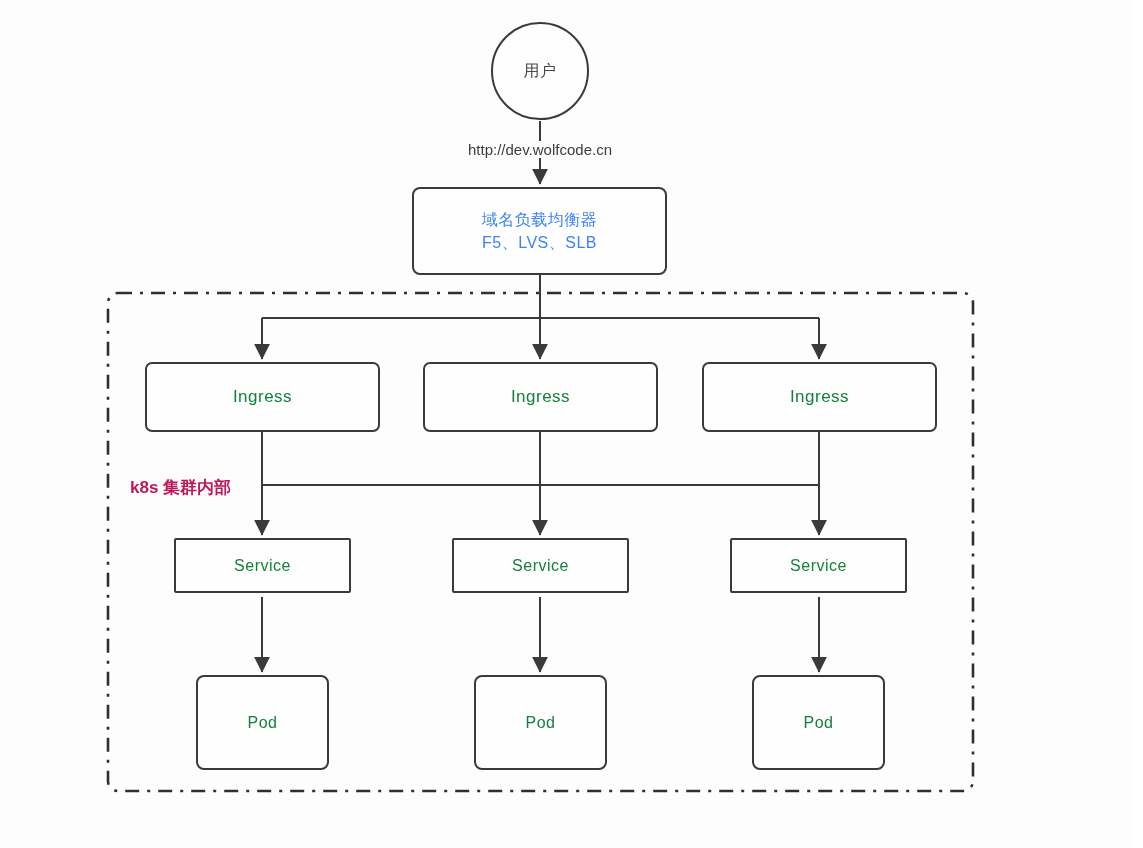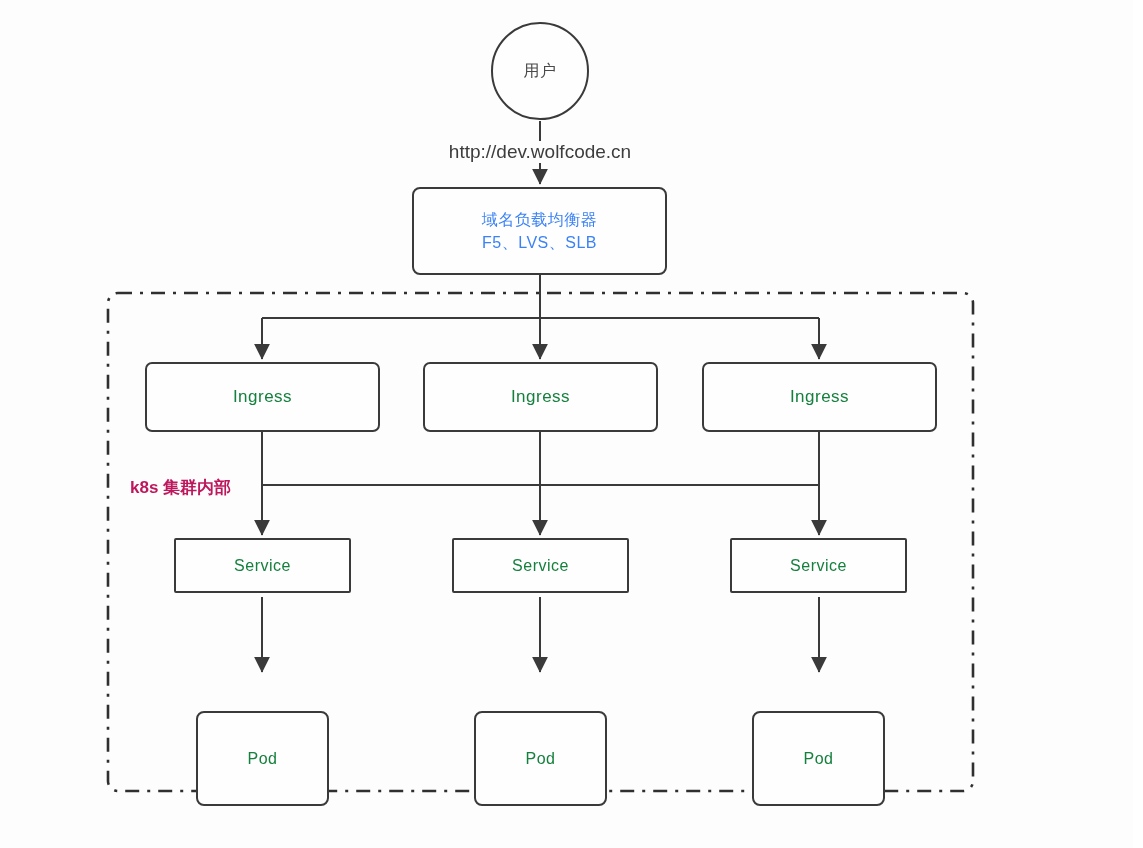--- a/index.html
+++ b/index.html
@@ -42,21 +42,21 @@
     font-size: 16px;
     color: #4a4a4a;
   }
   .url-label {
     position: absolute;
     left: 540px;
     top: 141px;
     transform: translateX(-50%);
     background: #fdfdfd;
     padding: 0 7px;
-    font-size: 19px;
+    font-size: 15px;
     color: #3d3d3d;
     white-space: nowrap;
   }
   .lb-box {
     left: 412px;
     top: 187px;
     width: 255px;
     height: 88px;
     border-radius: 8px;
     flex-direction: column;
@@ -77,21 +77,20 @@
     height: 55px;
     border-radius: 2px;
     font-size: 16px;
   }
   .pod-box {
     top: 675px;
     width: 133px;
     height: 95px;
     border-radius: 8px;
     font-size: 16px;
-    margin-top: 36px;
   }
   .col-1.ingress-box { left: 145px; }
   .col-2.ingress-box { left: 423px; }
   .col-3.ingress-box { left: 702px; }
   .col-1.service-box { left: 174px; }
   .col-2.service-box { left: 452px; }
   .col-3.service-box { left: 730px; }
   .col-1.pod-box { left: 196px; }
   .col-2.pod-box { left: 474px; }
   .col-3.pod-box { left: 752px; }

